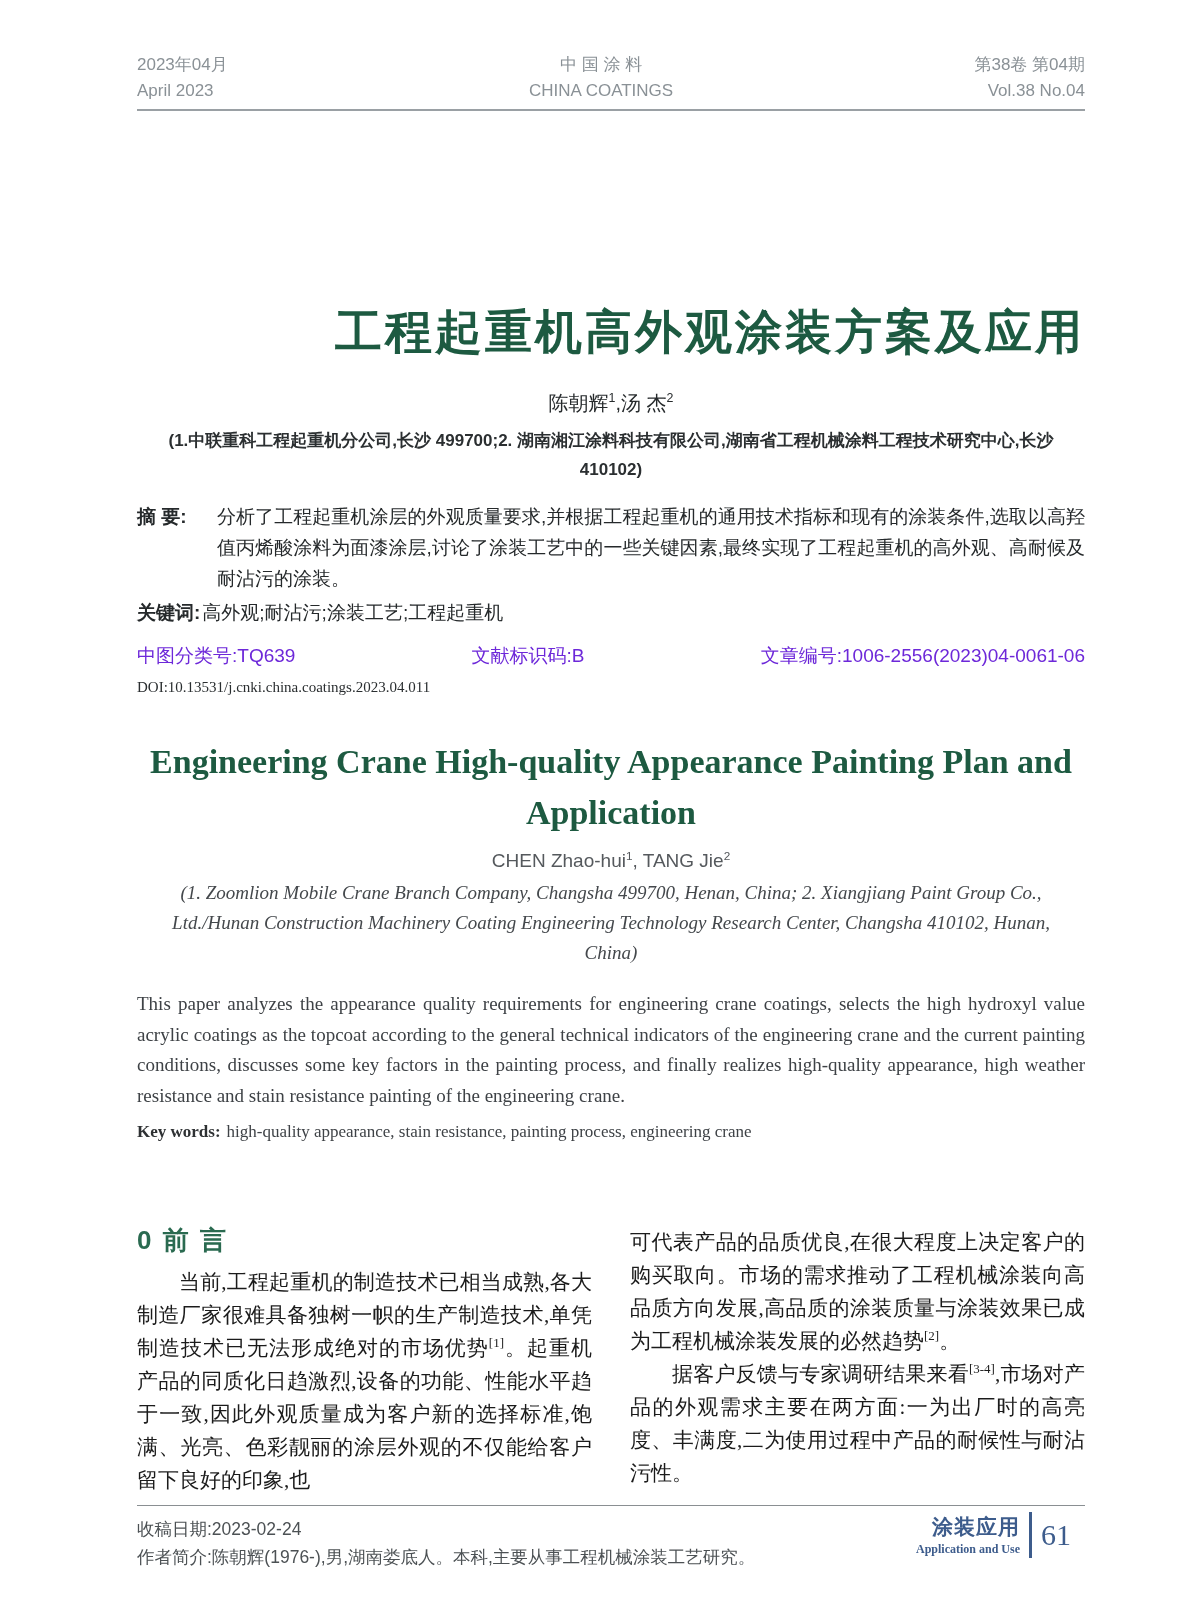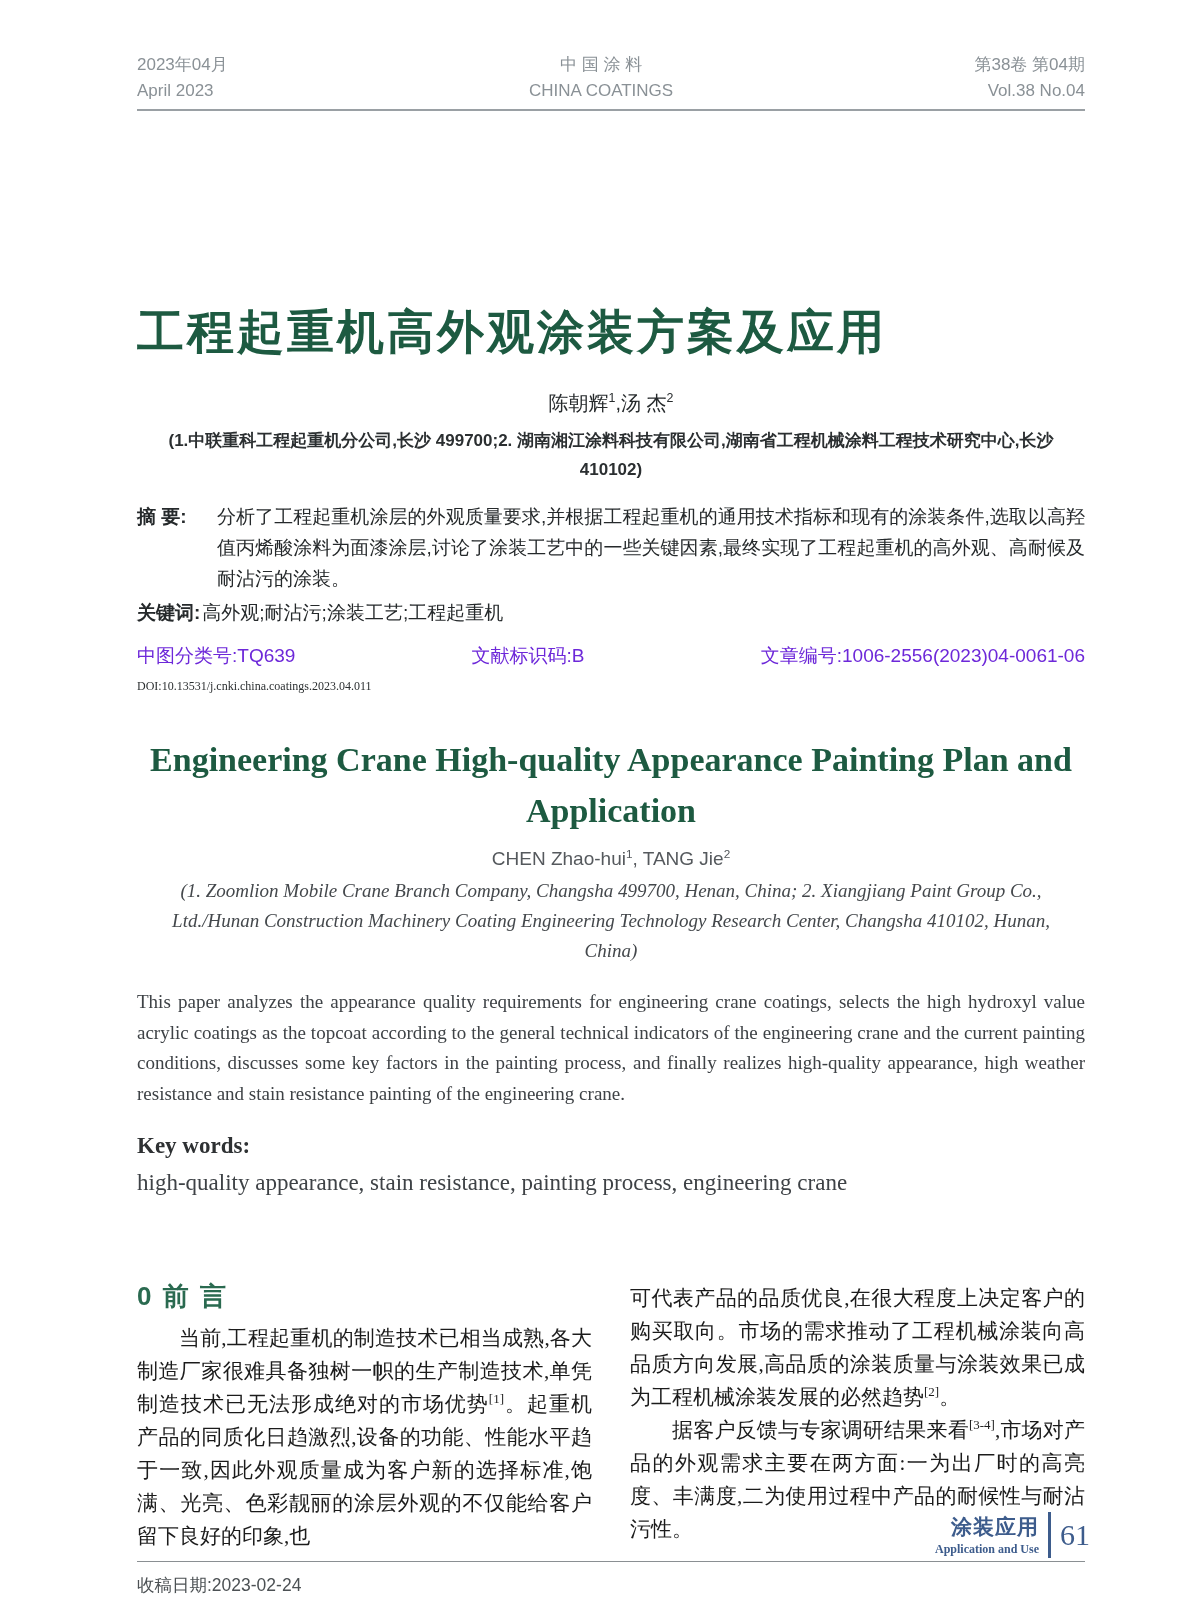--- a/index.html
+++ b/index.html
@@ -15,21 +15,21 @@
 
   
   .header{display:flex;justify-content:space-between;align-items:flex-end;
     padding-top:52px;font-family:"Liberation Sans","DejaVu Sans",sans-serif;
     font-size:17px;line-height:1.5;color:var(--header-gray,#8a9196);}
   .h-center{text-align:center;}
   .h-right{text-align:right;}
   .header-rule{border-bottom:2px solid #9aa0a4;margin-top:6px;}
 
   
-  .title-cn{margin:190px 0 0;text-align:left;
+  .title-cn{margin:190px 0 0;text-align:right;
     font-family:"Liberation Sans","DejaVu Sans",sans-serif;
     font-weight:bold;font-size:47px;letter-spacing:3px;
     color:var(--title-green,#1d5a41);}
   .authors-cn{margin-top:26px;text-align:center;
     font-family:"Liberation Sans","DejaVu Sans",sans-serif;
     font-size:20px;color:#262a2c;}
   .affil-cn{margin-top:10px;text-align:center;
     font-family:"Liberation Sans","DejaVu Sans",sans-serif;
     font-weight:600;font-size:17px;line-height:1.7;color:#2b2f31;padding:0 4px;}
 
@@ -39,56 +39,56 @@
     font-size:19px;line-height:1.64;color:#25292b;}
   .abs-label{flex:0 0 80px;font-weight:600;}
   .abs-text{flex:1;text-align:justify;}
   .kw-row{margin-top:4px;display:flex;
     font-family:"Liberation Sans","DejaVu Sans",sans-serif;
     font-size:19px;line-height:1.6;color:#25292b;}
   .kw-label{font-weight:600;margin-right:2px;white-space:nowrap;}
   .meta-row{margin-top:14px;display:flex;justify-content:space-between;
     font-family:"Liberation Sans","DejaVu Sans",sans-serif;
     font-size:19px;color:#6d28d9;}
-  .doi-line{margin-top:10px;font-size:12px;color:#2a2e30;}
+  .doi-line{margin-top:10px;font-size:15px;color:#2a2e30;}
 
   
   .title-en{margin:40px 0 0;text-align:center;font-weight:bold;
     font-size:34px;line-height:1.5;color:var(--title-green,#1d5a41);
     font-family:"Liberation Serif","DejaVu Serif",serif;}
   .authors-en{margin-top:12px;text-align:center;
     font-family:"Liberation Sans","DejaVu Sans",sans-serif;
     font-size:19px;color:#55595d;}
   .affil-en{margin-top:6px;text-align:center;font-style:italic;
     font-size:19px;line-height:1.6;color:#44484c;padding:0 14px;}
   .abs-row-en{margin-top:20px;display:flex;font-size:19px;line-height:1.62;
     color:#3e4246;}
   .abs-label-en{flex:0 0 80px;font-weight:bold;color:#2e3133;}
   .abs-text-en{flex:1;text-align:justify;}
-  .kw-row-en{margin-top:18px;display:flex;font-size:23px;line-height:1.6;color:#3e4246;flex-direction:column;}
+  .kw-row-en{margin-top:6px;display:flex;font-size:17px;line-height:1.6;color:#3e4246;}
   .kw-label-en{font-weight:bold;color:#2e3133;margin-right:6px;white-space:nowrap;}
 
   
   .columns{display:flex;gap:38px;margin-top:78px;}
   .col{flex:1;min-width:0;}
   .section-heading{margin:0 0 8px;
     font-family:"Liberation Sans","DejaVu Sans",sans-serif;
     font-weight:bold;font-size:26px;letter-spacing:2px;
     color:var(--section-green,#2a6a50);}
   .para{margin:0;font-size:21px;line-height:33px;text-align:justify;color:#1b1b1b;}
   .para.indent{text-indent:2em;}
   .col-right{padding-top:3px;}
 
   
   .footnote{margin-top:8px;border-top:1.5px solid #8a8f92;padding-top:9px;
     font-family:"Liberation Sans","DejaVu Sans",sans-serif;
     font-size:17.5px;line-height:1.6;color:#4c5154;}
 
   
-  .page-footer{position:absolute;right:97px;bottom:42px;
+  .page-footer{position:absolute;right:116px;bottom:42px;
     display:flex;align-items:center;color:var(--footer-blue,#3d5c8c);}
   .cat{text-align:right;margin-right:9px;}
   .cat-cn{font-family:"Liberation Sans","DejaVu Sans",sans-serif;
     font-weight:bold;font-size:21px;letter-spacing:1px;}
   .cat-en{font-size:12px;font-weight:bold;margin-top:1px;}
   .footer-bar{width:3px;height:46px;background:var(--footer-blue,#3d5c8c);margin-right:9px;}
   .pageno{font-size:30px;}
 </style>
 </head>
 <body>

